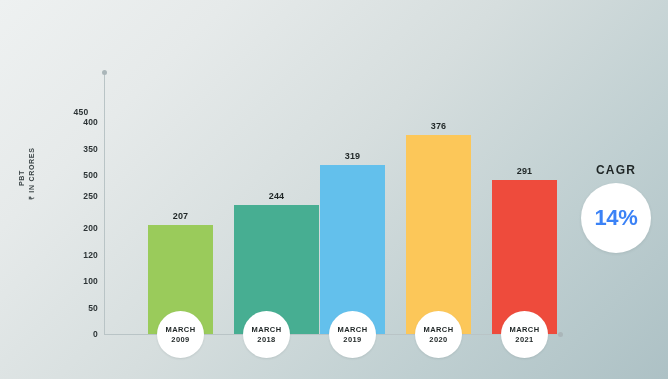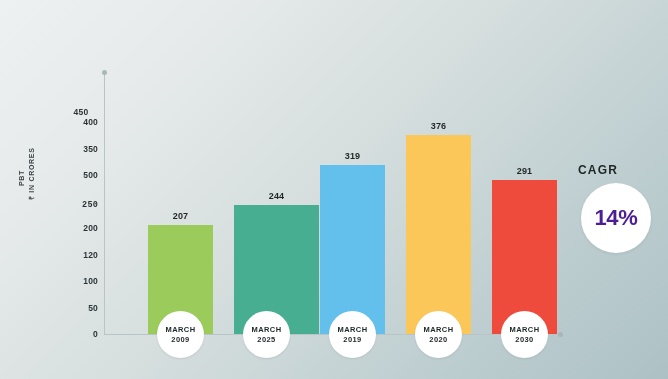--- a/index.html
+++ b/index.html
@@ -137,20 +137,21 @@
     letter-spacing: 0.4px;
     line-height: 10px;
   }
 
   
   #cagr-block {
     position: absolute;
     left: 578px;
     top: 163px;
     width: 76px;
+    text-align: center;
   }
   #cagr-label {
     font-size: 12px;
     font-weight: bold;
     color: #1f2626;
     letter-spacing: 1.2px;
     margin-bottom: 6px;
   }
   #cagr-circle {
     width: 70px;
@@ -159,21 +160,21 @@
     border-radius: 50%;
     background: #ffffff;
     display: flex;
     align-items: center;
     justify-content: center;
     box-shadow: 0 1px 3px rgba(60,70,72,0.12);
   }
   #cagr-value {
     font-size: 22px;
     font-weight: bold;
-    color: #4c1d95;
+    color: #3b82f6;
     letter-spacing: -0.3px;
   }
 </style>
 </head>
 <body>
 
 <div id="canvas">
 
   <div id="plot">
 
@@ -181,21 +182,21 @@
       <div>PBT</div>
       <div>₹ IN CRORES</div>
     </div>
 
     <div id="ytick-wrap">
         <div class="ytick" style="top: 334px;">0</div>
         <div class="ytick" style="top: 307.556px;">50</div>
         <div class="ytick" style="top: 281.111px;">100</div>
         <div class="ytick" style="top: 254.667px;">120</div>
         <div class="ytick" style="top: 228.222px;">200</div>
-        <div class="ytick" style="top: 205px; font-family: Liberation Mono, monospace;">250</div>
+        <div class="ytick" style="top: 196px;">250</div>
         <div class="ytick" style="top: 175.333px;">500</div>
         <div class="ytick" style="top: 148.889px;">350</div>
         <div class="ytick" style="top: 122.444px;">400</div>
         <div class="ytick" style="top: 112px; text-align: center;">450</div>
       </div>
 
     <div class="axis-line" id="y-axis"></div>
     <div class="axis-line" id="x-axis"></div>
     <div class="axis-cap" id="y-axis-cap"></div>
     <div class="axis-cap" id="x-axis-cap"></div>
@@ -218,33 +219,33 @@
         </div>
       </div>
 
     <div id="badges">
         <div class="month-badge" style="left: 157px;">
           <div class="m-label">MARCH</div>
           <div class="m-year">2009</div>
         </div>
         <div class="month-badge" style="left: 243px;">
           <div class="m-label">MARCH</div>
-          <div class="m-year">2025</div>
+          <div class="m-year">2018</div>
         </div>
         <div class="month-badge" style="left: 329px;">
           <div class="m-label">MARCH</div>
           <div class="m-year">2019</div>
         </div>
         <div class="month-badge" style="left: 415px;">
           <div class="m-label">MARCH</div>
           <div class="m-year">2020</div>
         </div>
         <div class="month-badge" style="left: 501px;">
           <div class="m-label">MARCH</div>
-          <div class="m-year">2030</div>
+          <div class="m-year">2021</div>
         </div>
       </div>
   </div>
 
   <div id="cagr-block">
     <div id="cagr-label">CAGR</div>
     <div id="cagr-circle">
       <div id="cagr-value">14%</div>
     </div>
   </div>

